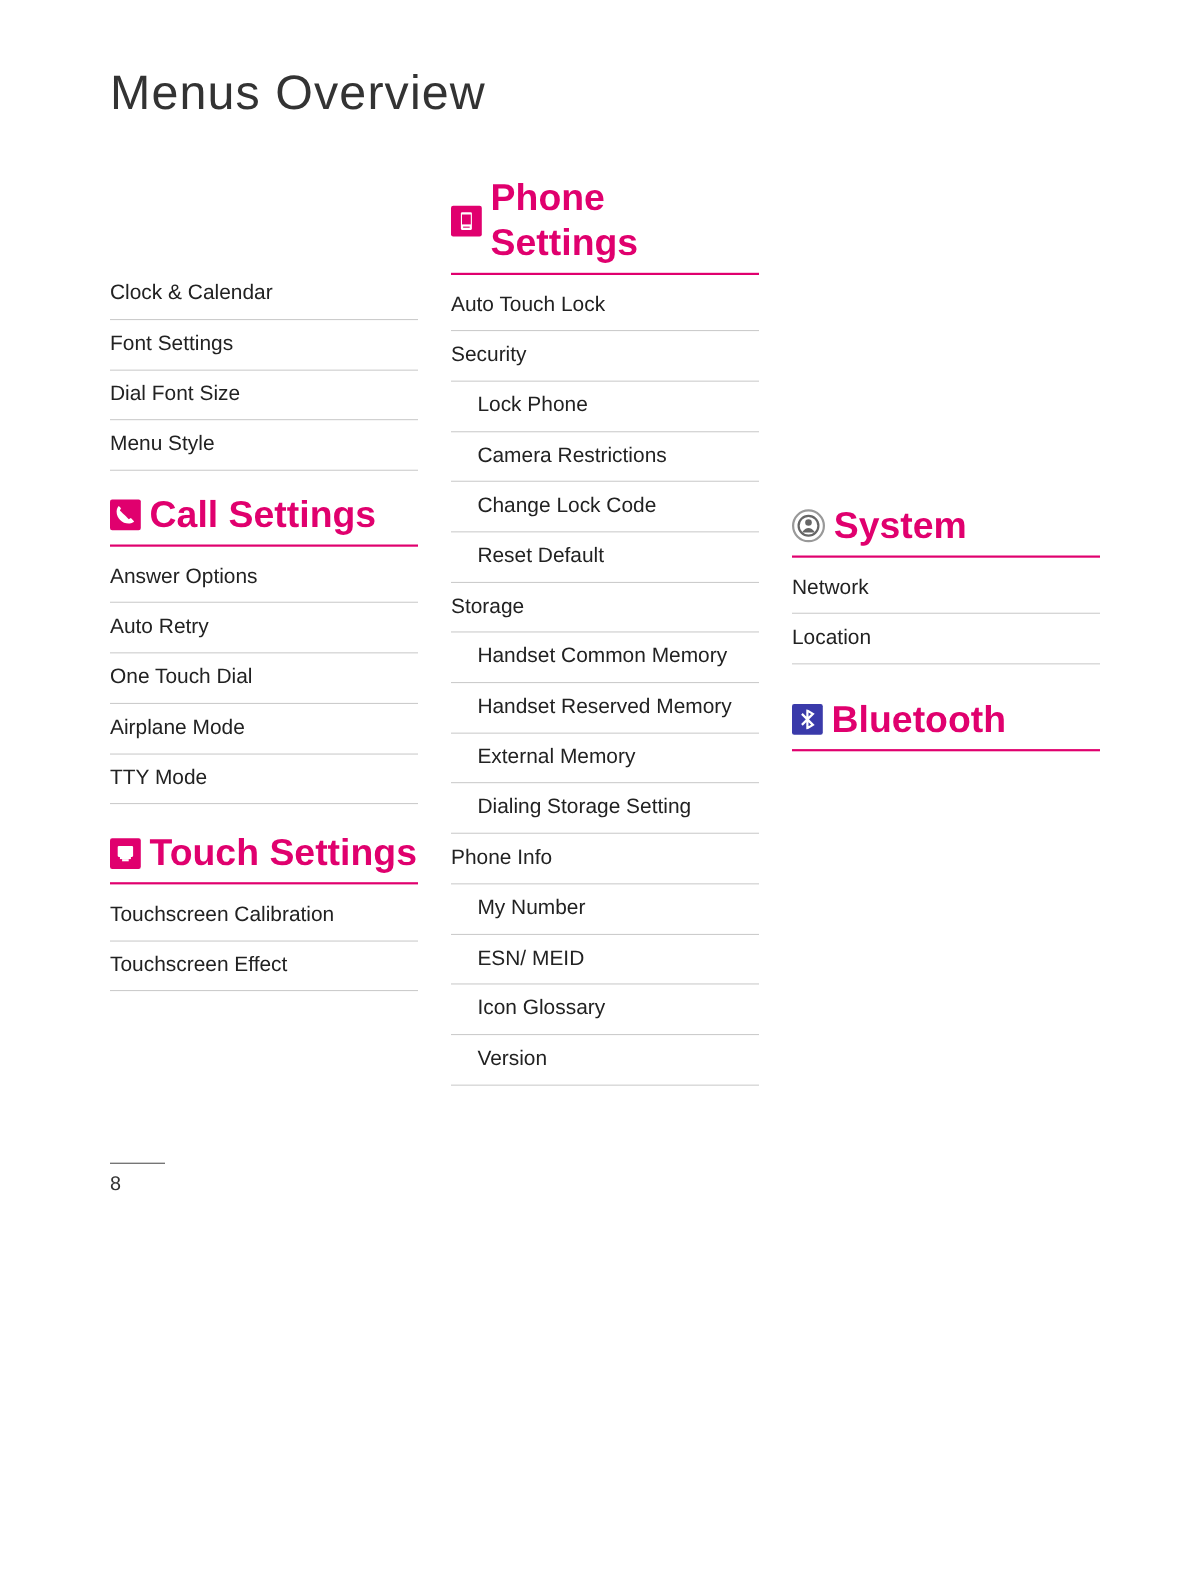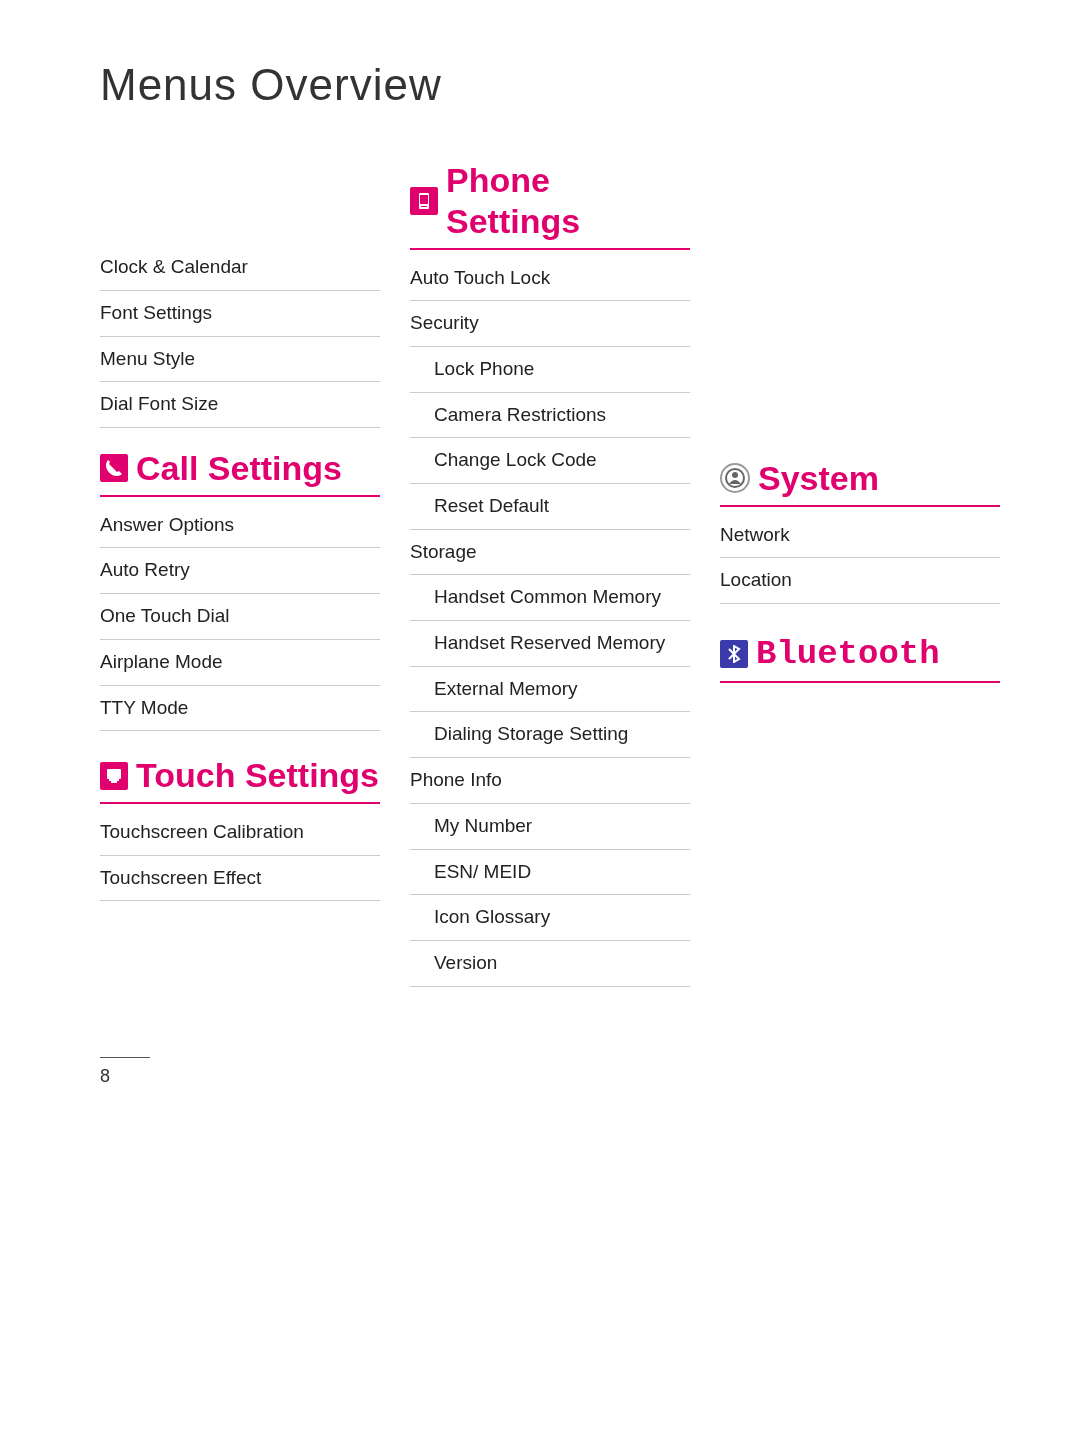--- a/index.html
+++ b/index.html
@@ -148,22 +148,22 @@
 
 <h1 class="page-title">Menus  Overview</h1>
 
 <div class="columns-wrapper">
 
   <div class="column">
 
     <div class="top-items">
       <div class="menu-item">Clock &amp; Calendar</div>
       <div class="menu-item">Font Settings</div>
+      <div class="menu-item">Dial Font Size</div>
       <div class="menu-item">Menu Style</div>
-      <div class="menu-item">Dial Font Size</div>
     </div>
 
     <div class="section-header">
       <div class="icon-box-pink">
         <svg width="18" height="18" viewBox="0 0 18 18" fill="white">
           <path d="M3 1C3 1 1 3 1 6C1 12 6 17 12 17C15 17 17 15 17 15L14 12L12 13C12 13 10 11 8 9C6 7 4 5 4 5L5 3L3 1Z"></path>
         </svg>
       </div>
       <span class="section-header-text">Call Settings</span>
     </div>
@@ -230,21 +230,21 @@
           <circle cx="11" cy="11" r="9" stroke="#666" stroke-width="2" fill="none"></circle>
           <circle cx="11" cy="8" r="3" fill="#666"></circle>
           <path d="M5 17 Q8 13 11 13 Q14 13 17 17" fill="#666"></path>
         </svg>
       </div>
       <span class="section-header-text">System</span>
     </div>
     <div class="menu-item">Network</div>
     <div class="menu-item">Location</div>
 
-    <div style="margin-top:30px;font-family:Liberation Mono, monospace;">
+    <div style="margin-top:30px;">
       <div class="section-header">
         <div class="bluetooth-icon">
           <svg width="16" height="18" viewBox="0 0 16 18" fill="white">
             <polyline points="3,14 13,4 8,1 8,17 13,14 3,4" stroke="white" stroke-width="2" fill="none"></polyline>
           </svg>
         </div>
         <span class="section-header-text">Bluetooth</span>
       </div>
     </div>
 

